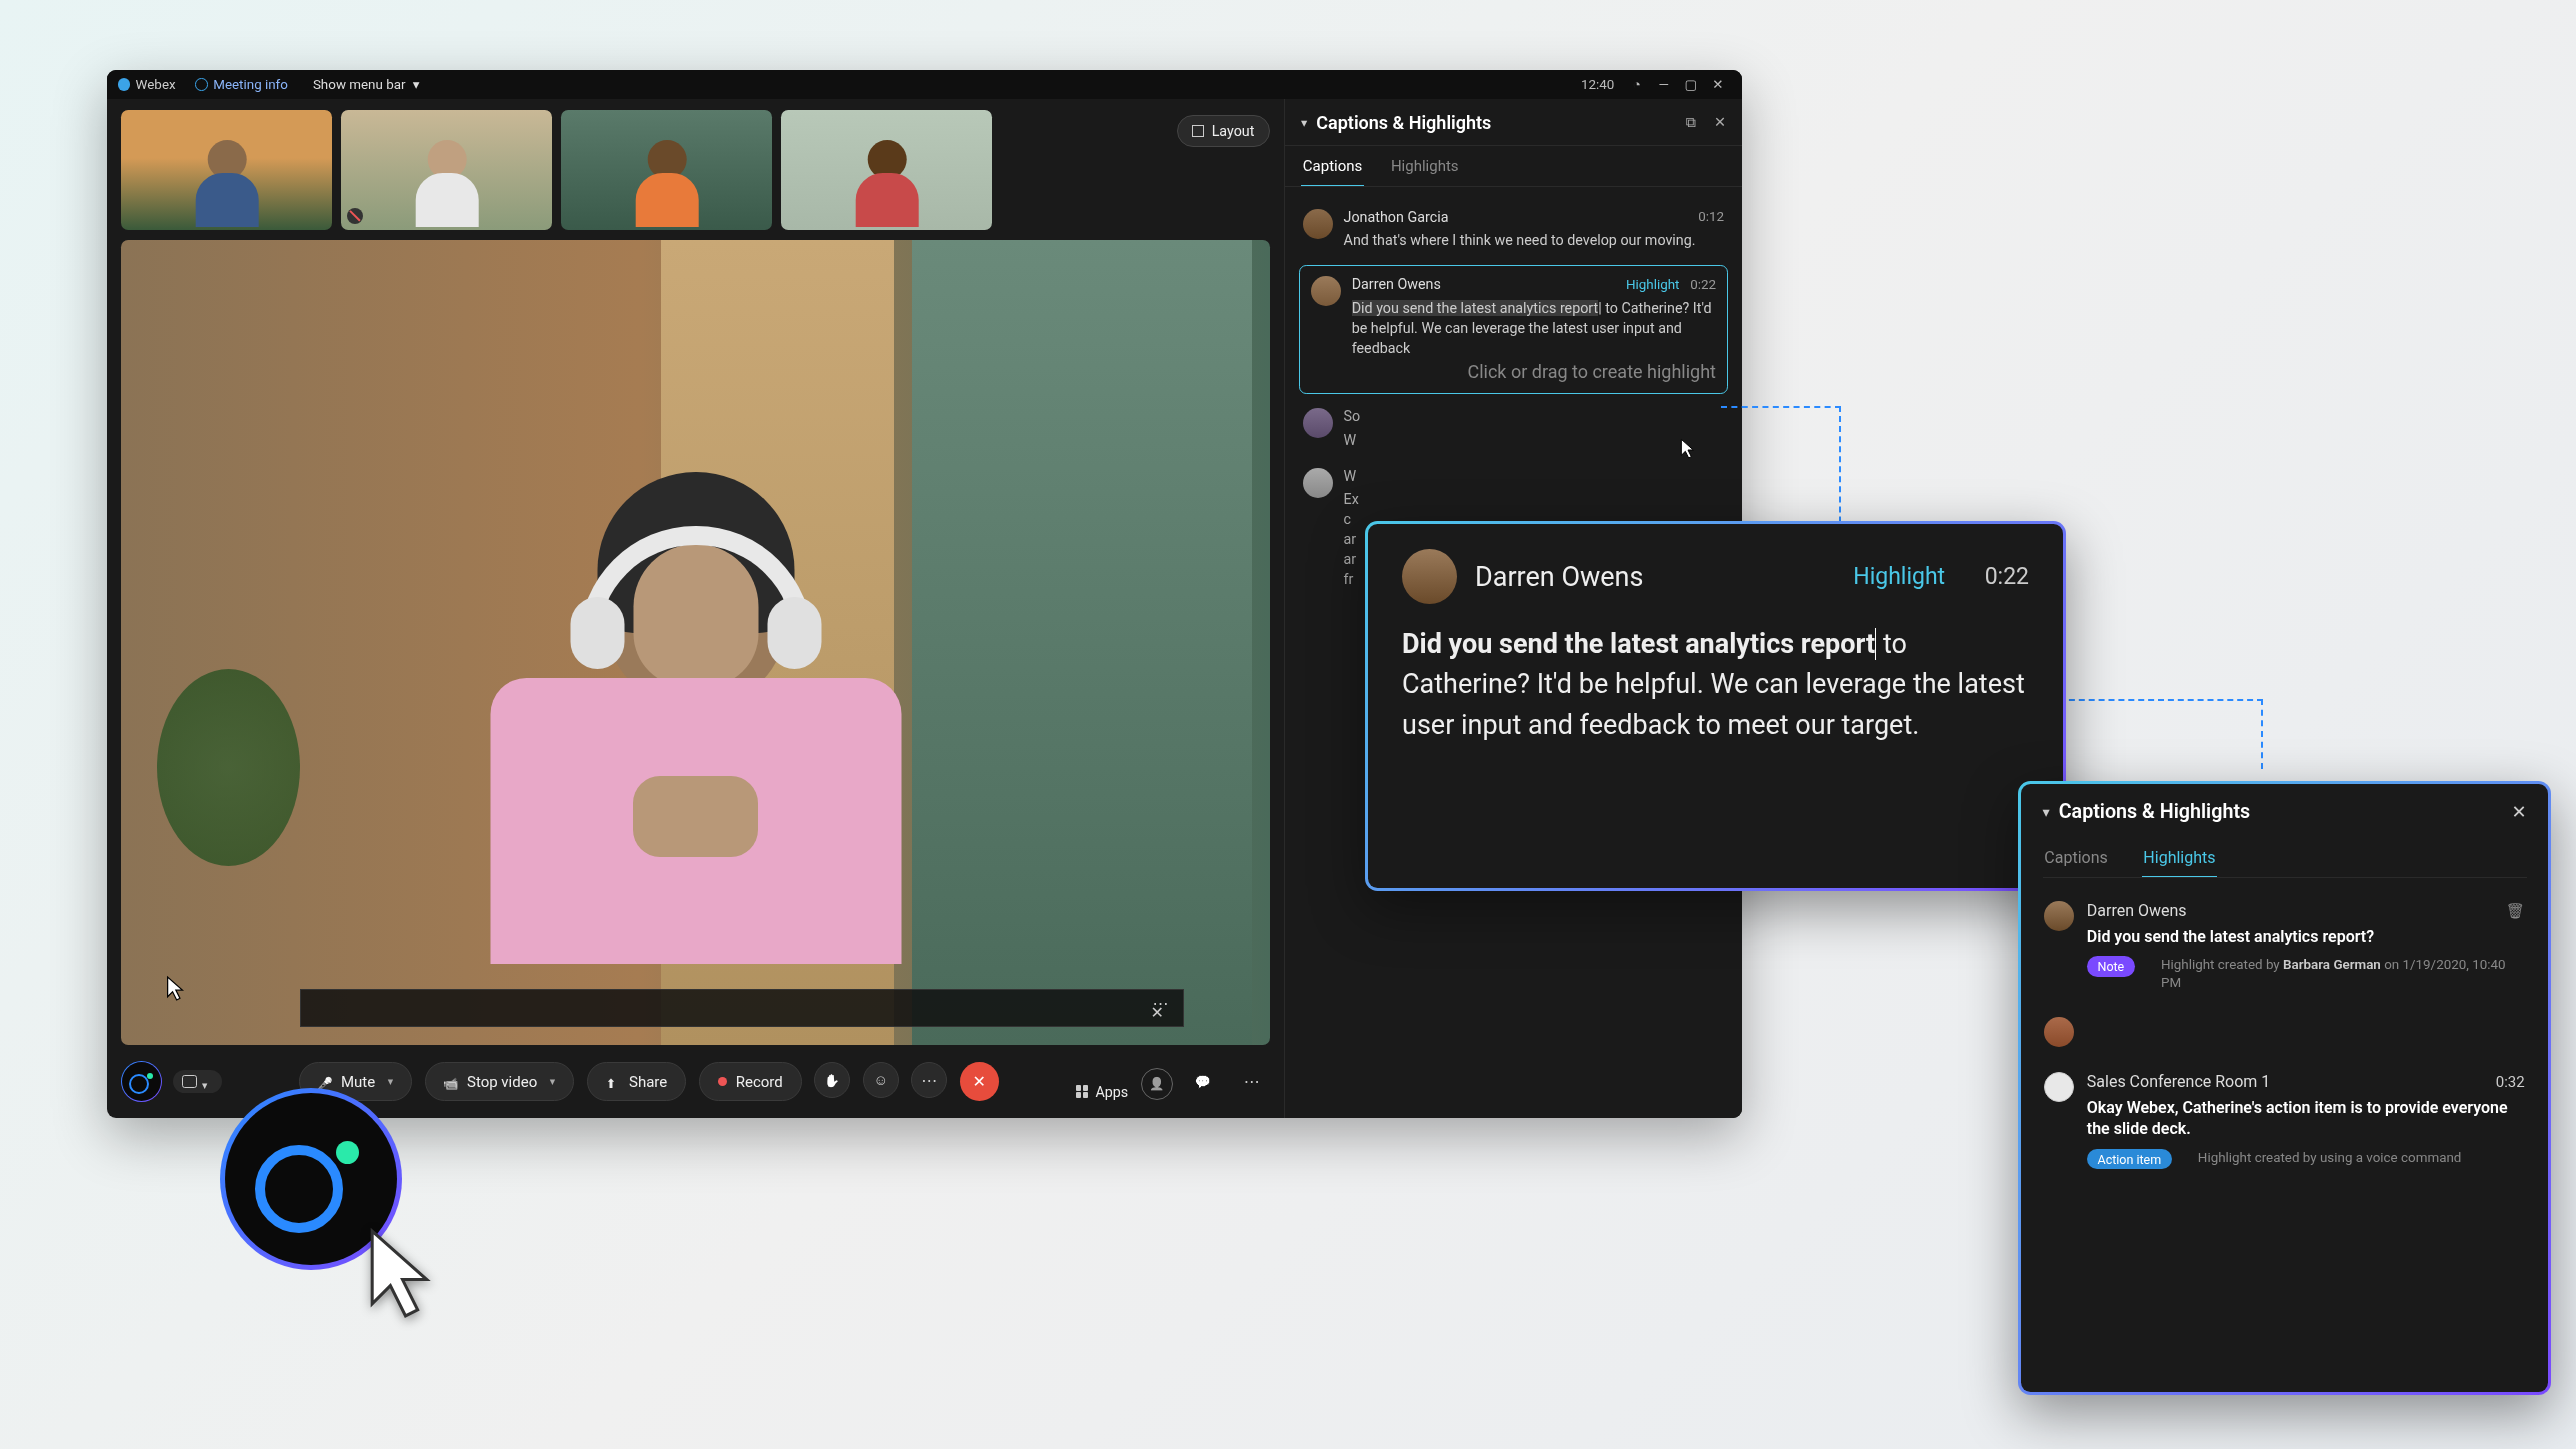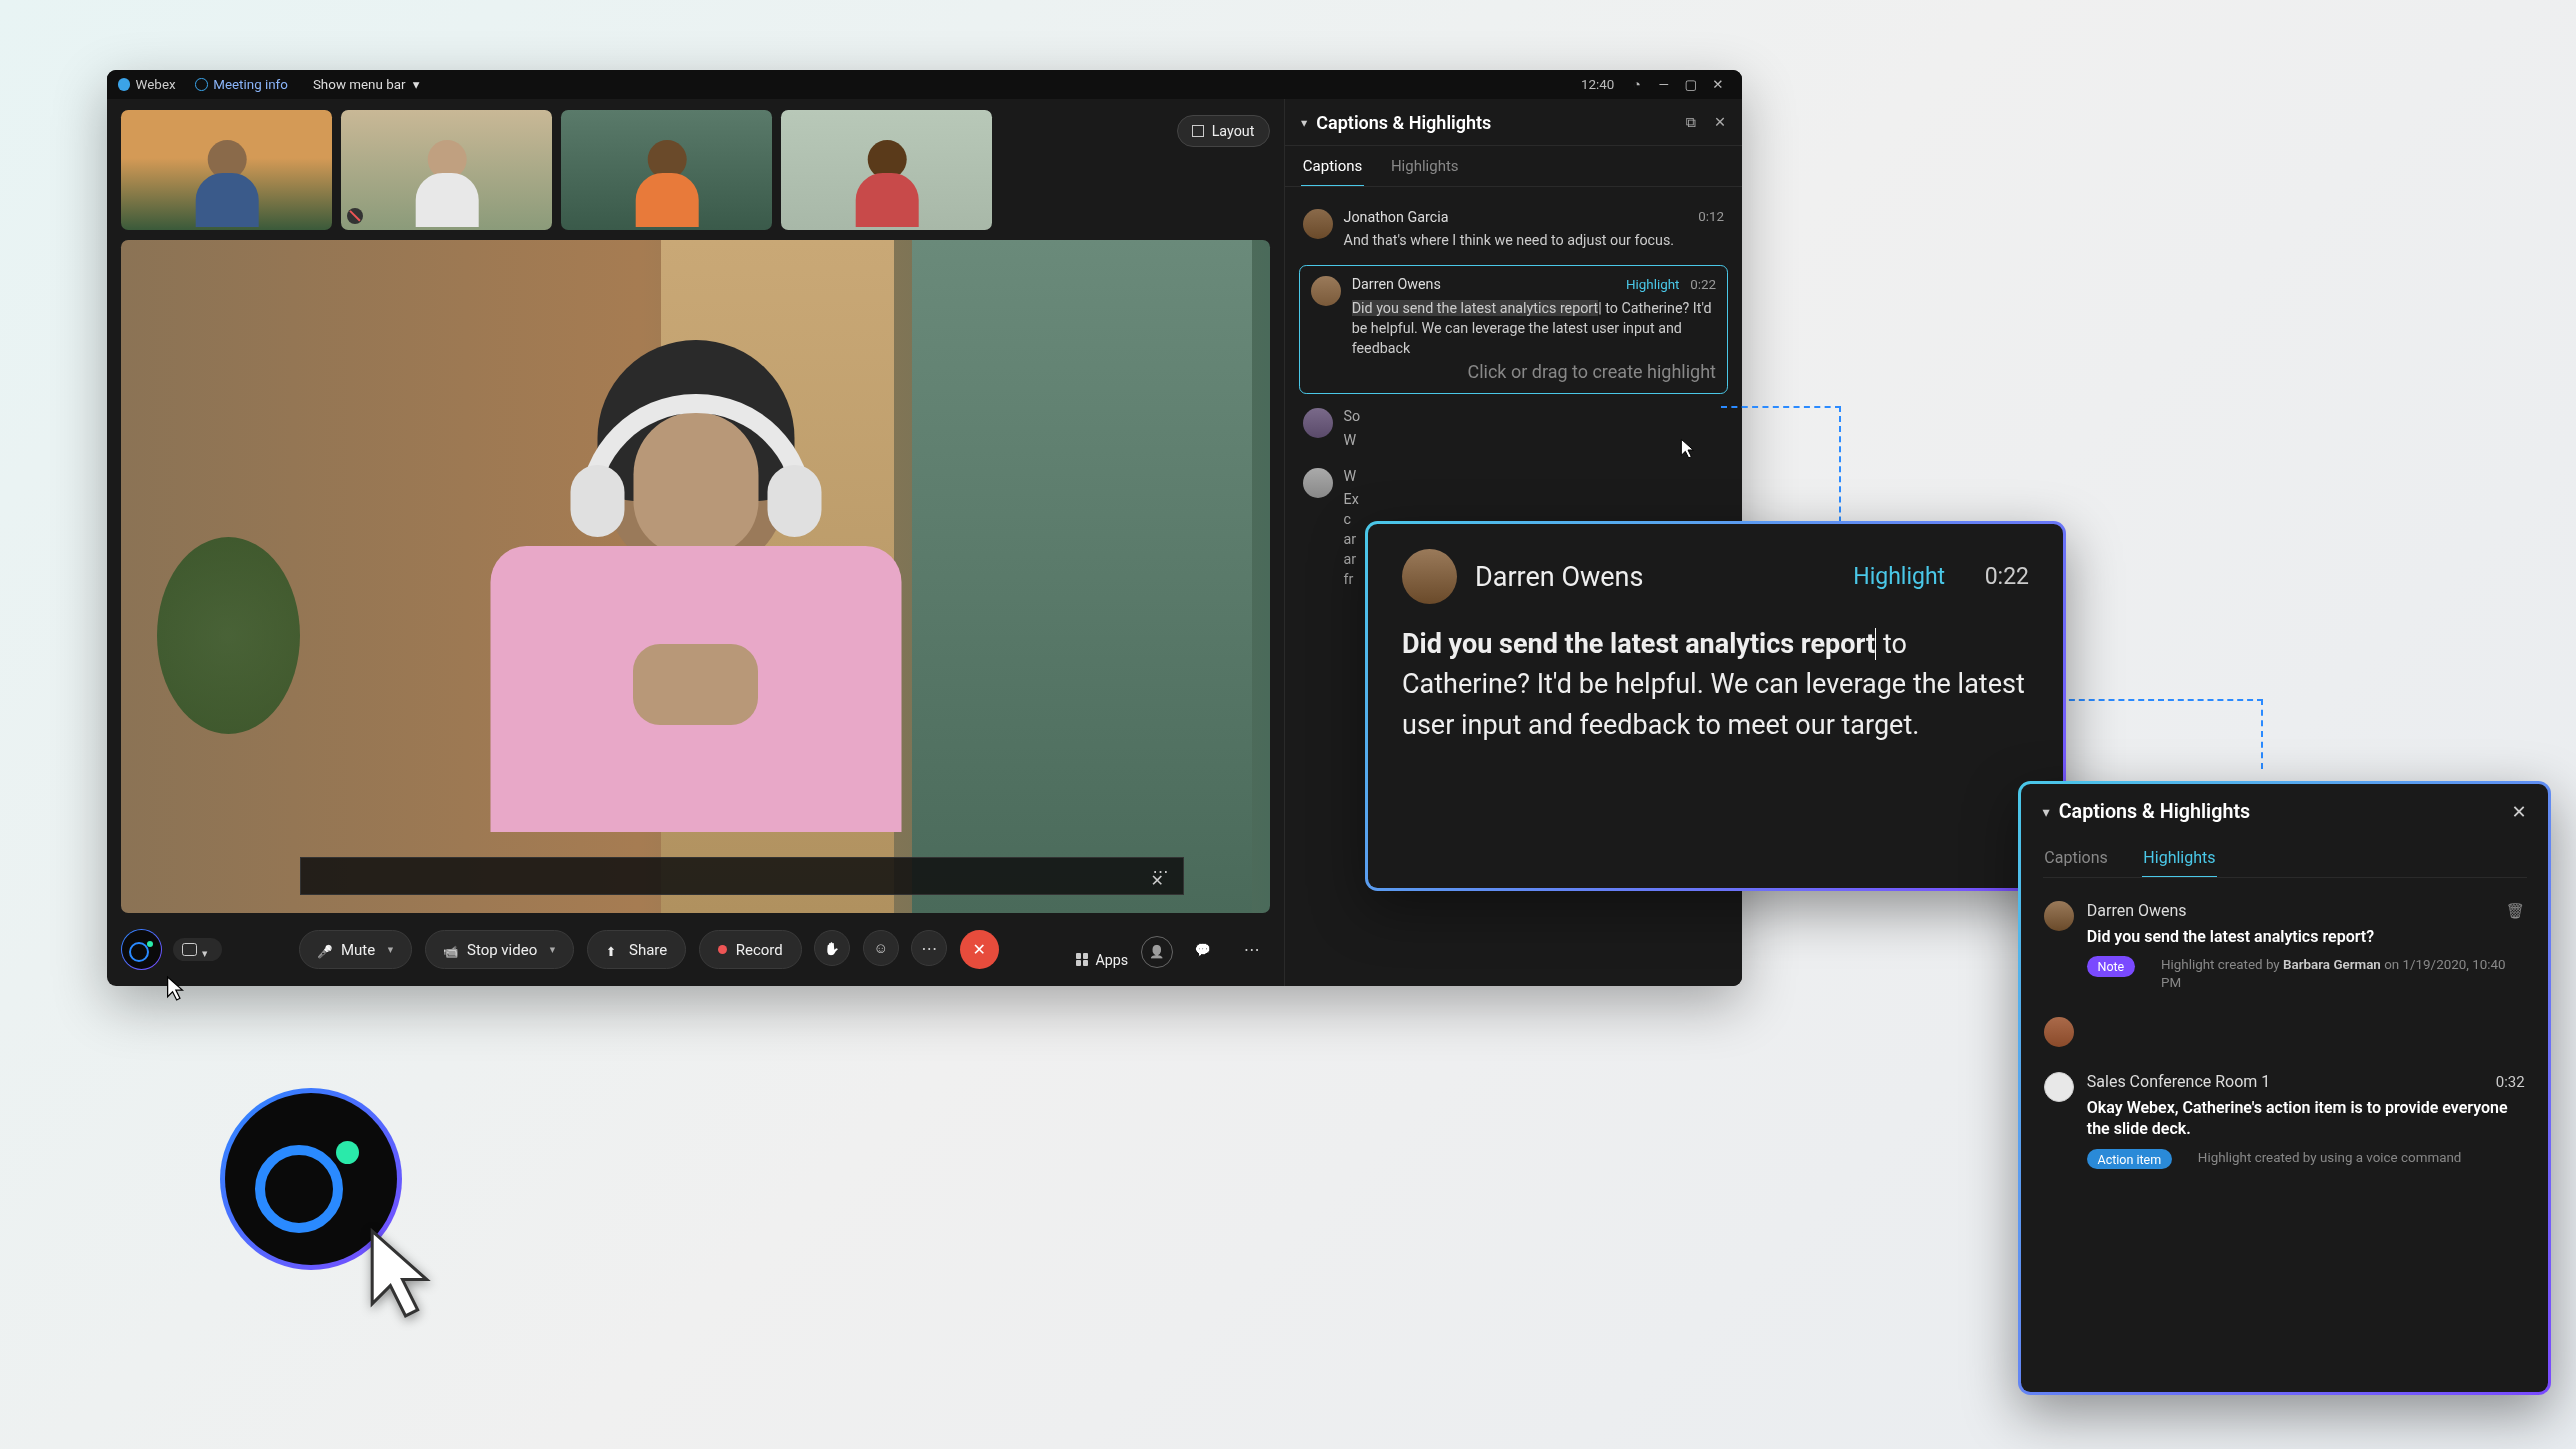--- a/index.html
+++ b/index.html
@@ -7,21 +7,21 @@
   width: 2576px;
   height: 1449px;
   background: linear-gradient(135deg, #e8f4f4 0%, #f0f0f0 50%, #e8ecf0 100%);
   position: relative;
   overflow: hidden;
 }
 
 .main-window {
   position: absolute;
   left: 107px; top: 70px;
-  width: 1635px; height: 916px;
+  width: 1635px; height: 1048px;
   background: #1a1a1a;
   border-radius: 9px;
   box-shadow: 0 18px 54px rgba(0,0,0,0.3);
   display: flex;
   flex-direction: column;
   overflow: hidden;
 }
 .titlebar {
   height: 29px;
   background: #0f0f0f;
@@ -408,21 +408,21 @@
       </div>
       <div class="caption-list">
 
         <div class="cap-item">
           <div class="cap-avatar av1"></div>
           <div class="cap-body">
             <div class="cap-head">
               <span class="cap-name">Jonathon Garcia</span>
               <span class="cap-time" style="margin-left:auto">0:12</span>
             </div>
-            <div class="cap-text">And that's where I think we need to adjust our focus.</div>
+            <div class="cap-text">And that's where I think we need to develop our moving.</div>
           </div>
         </div>
 
         <div class="cap-item cap-highlighted">
           <div class="cap-avatar av2"></div>
           <div class="cap-body">
             <div class="cap-head">
               <span class="cap-name">Darren Owens</span>
               <span class="cap-hl">Highlight</span>
               <span class="cap-time">0:22</span>

